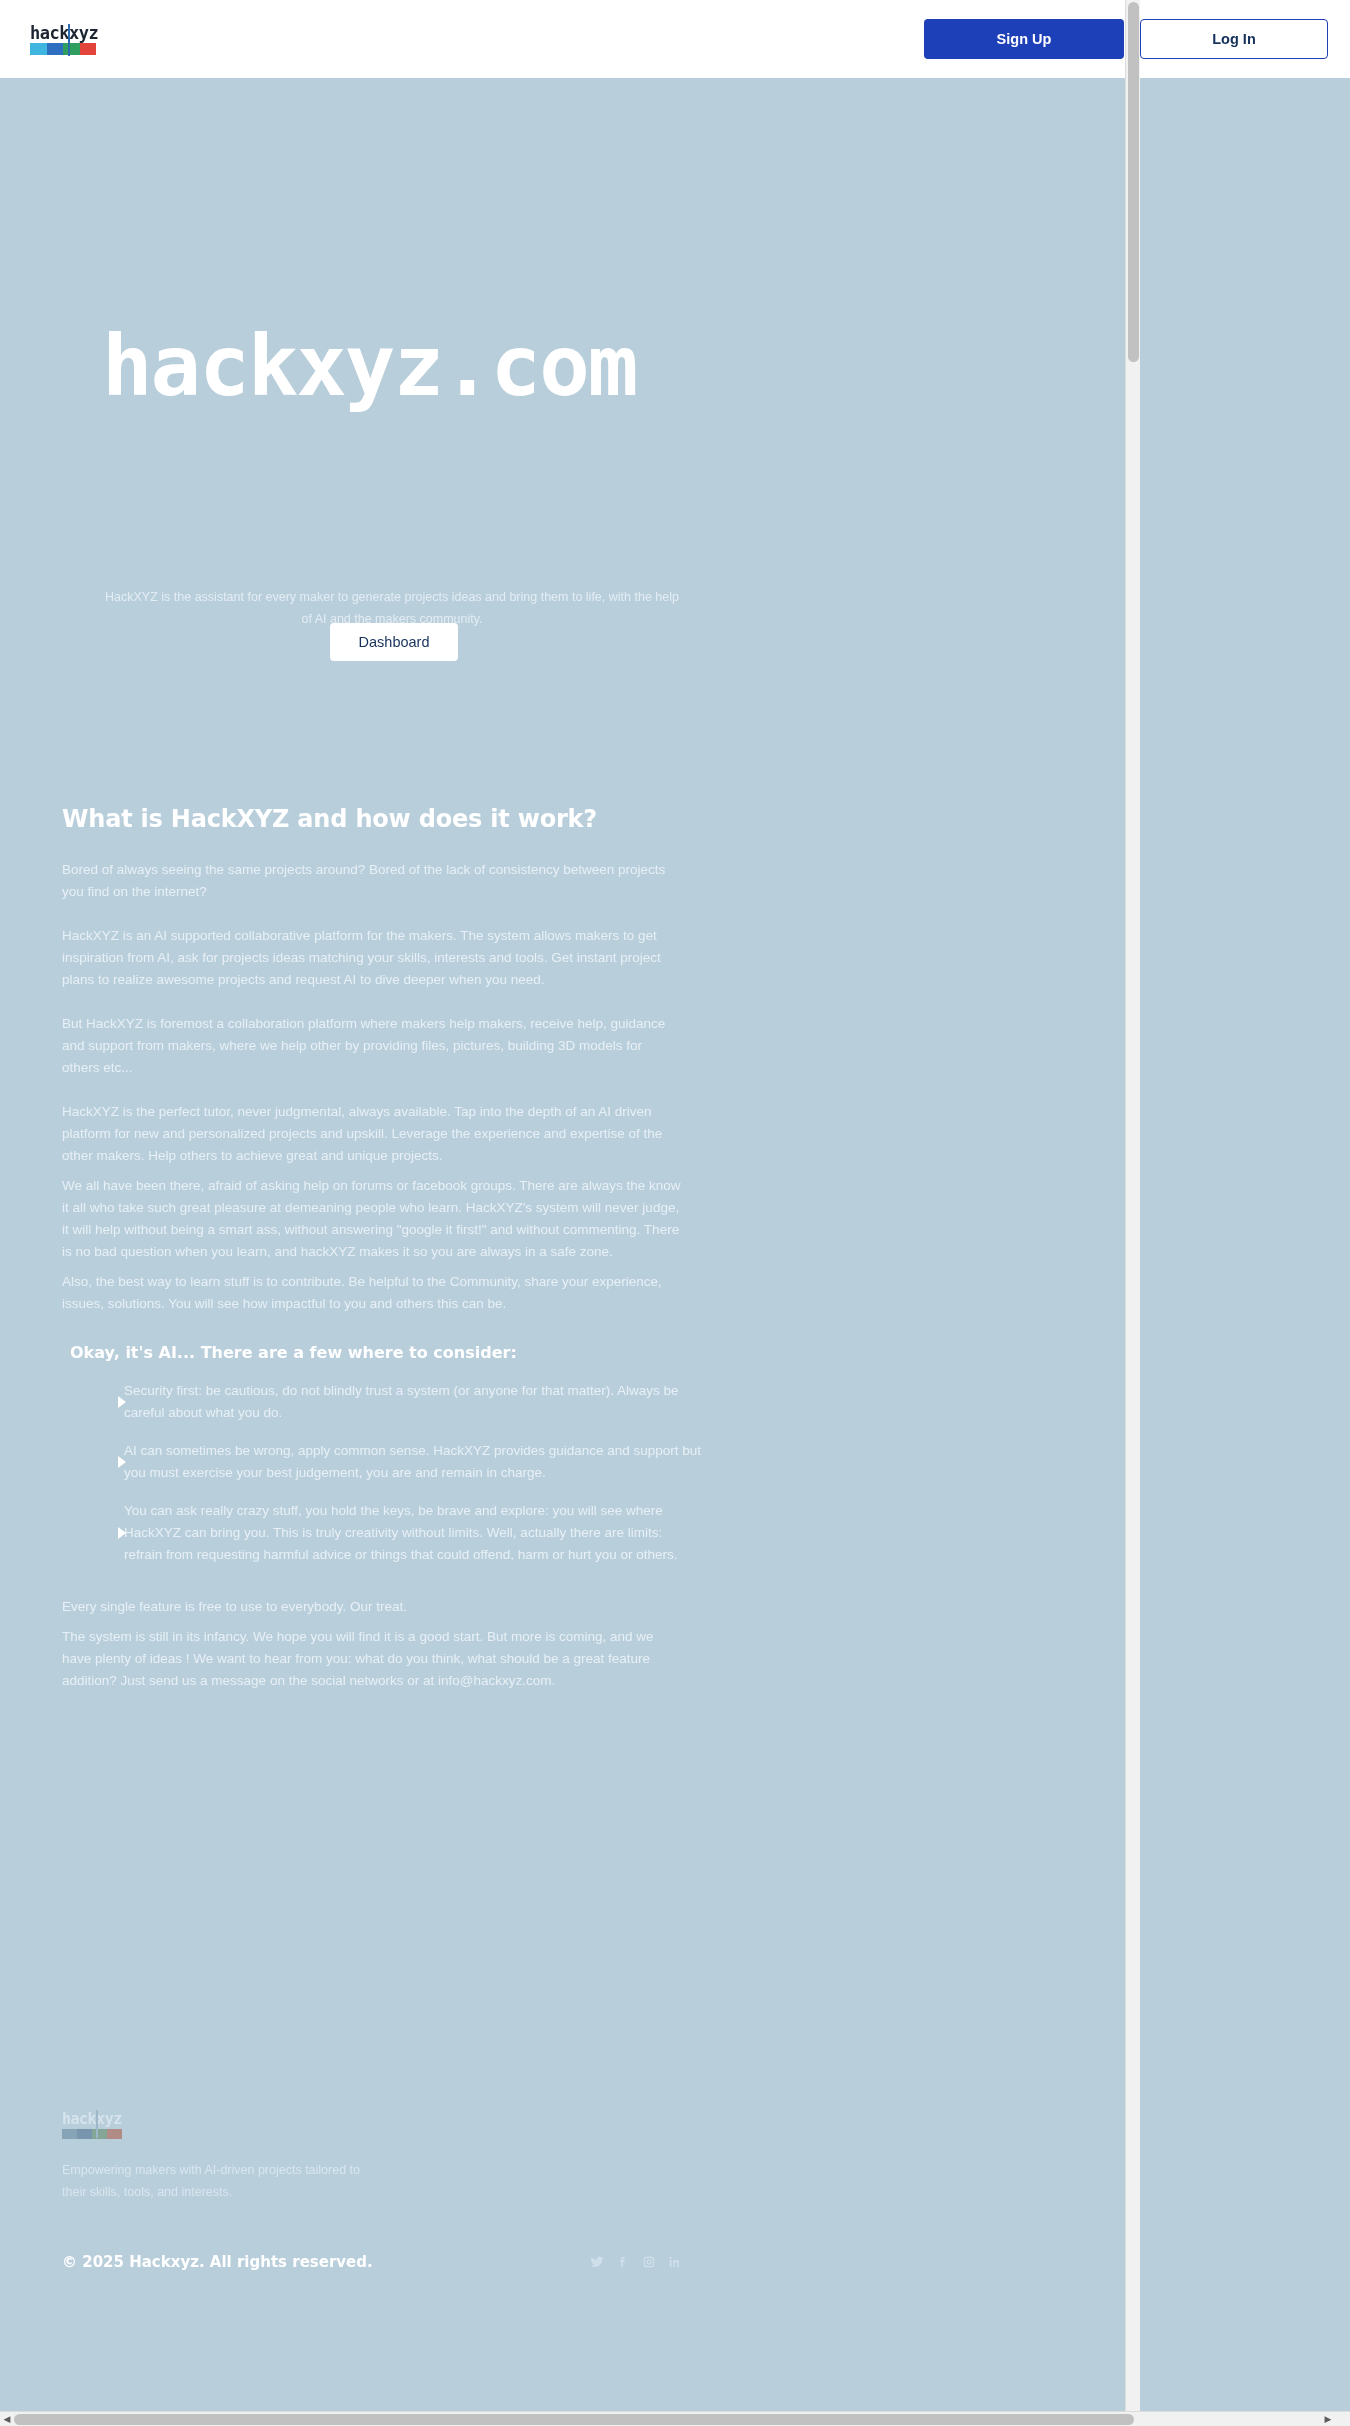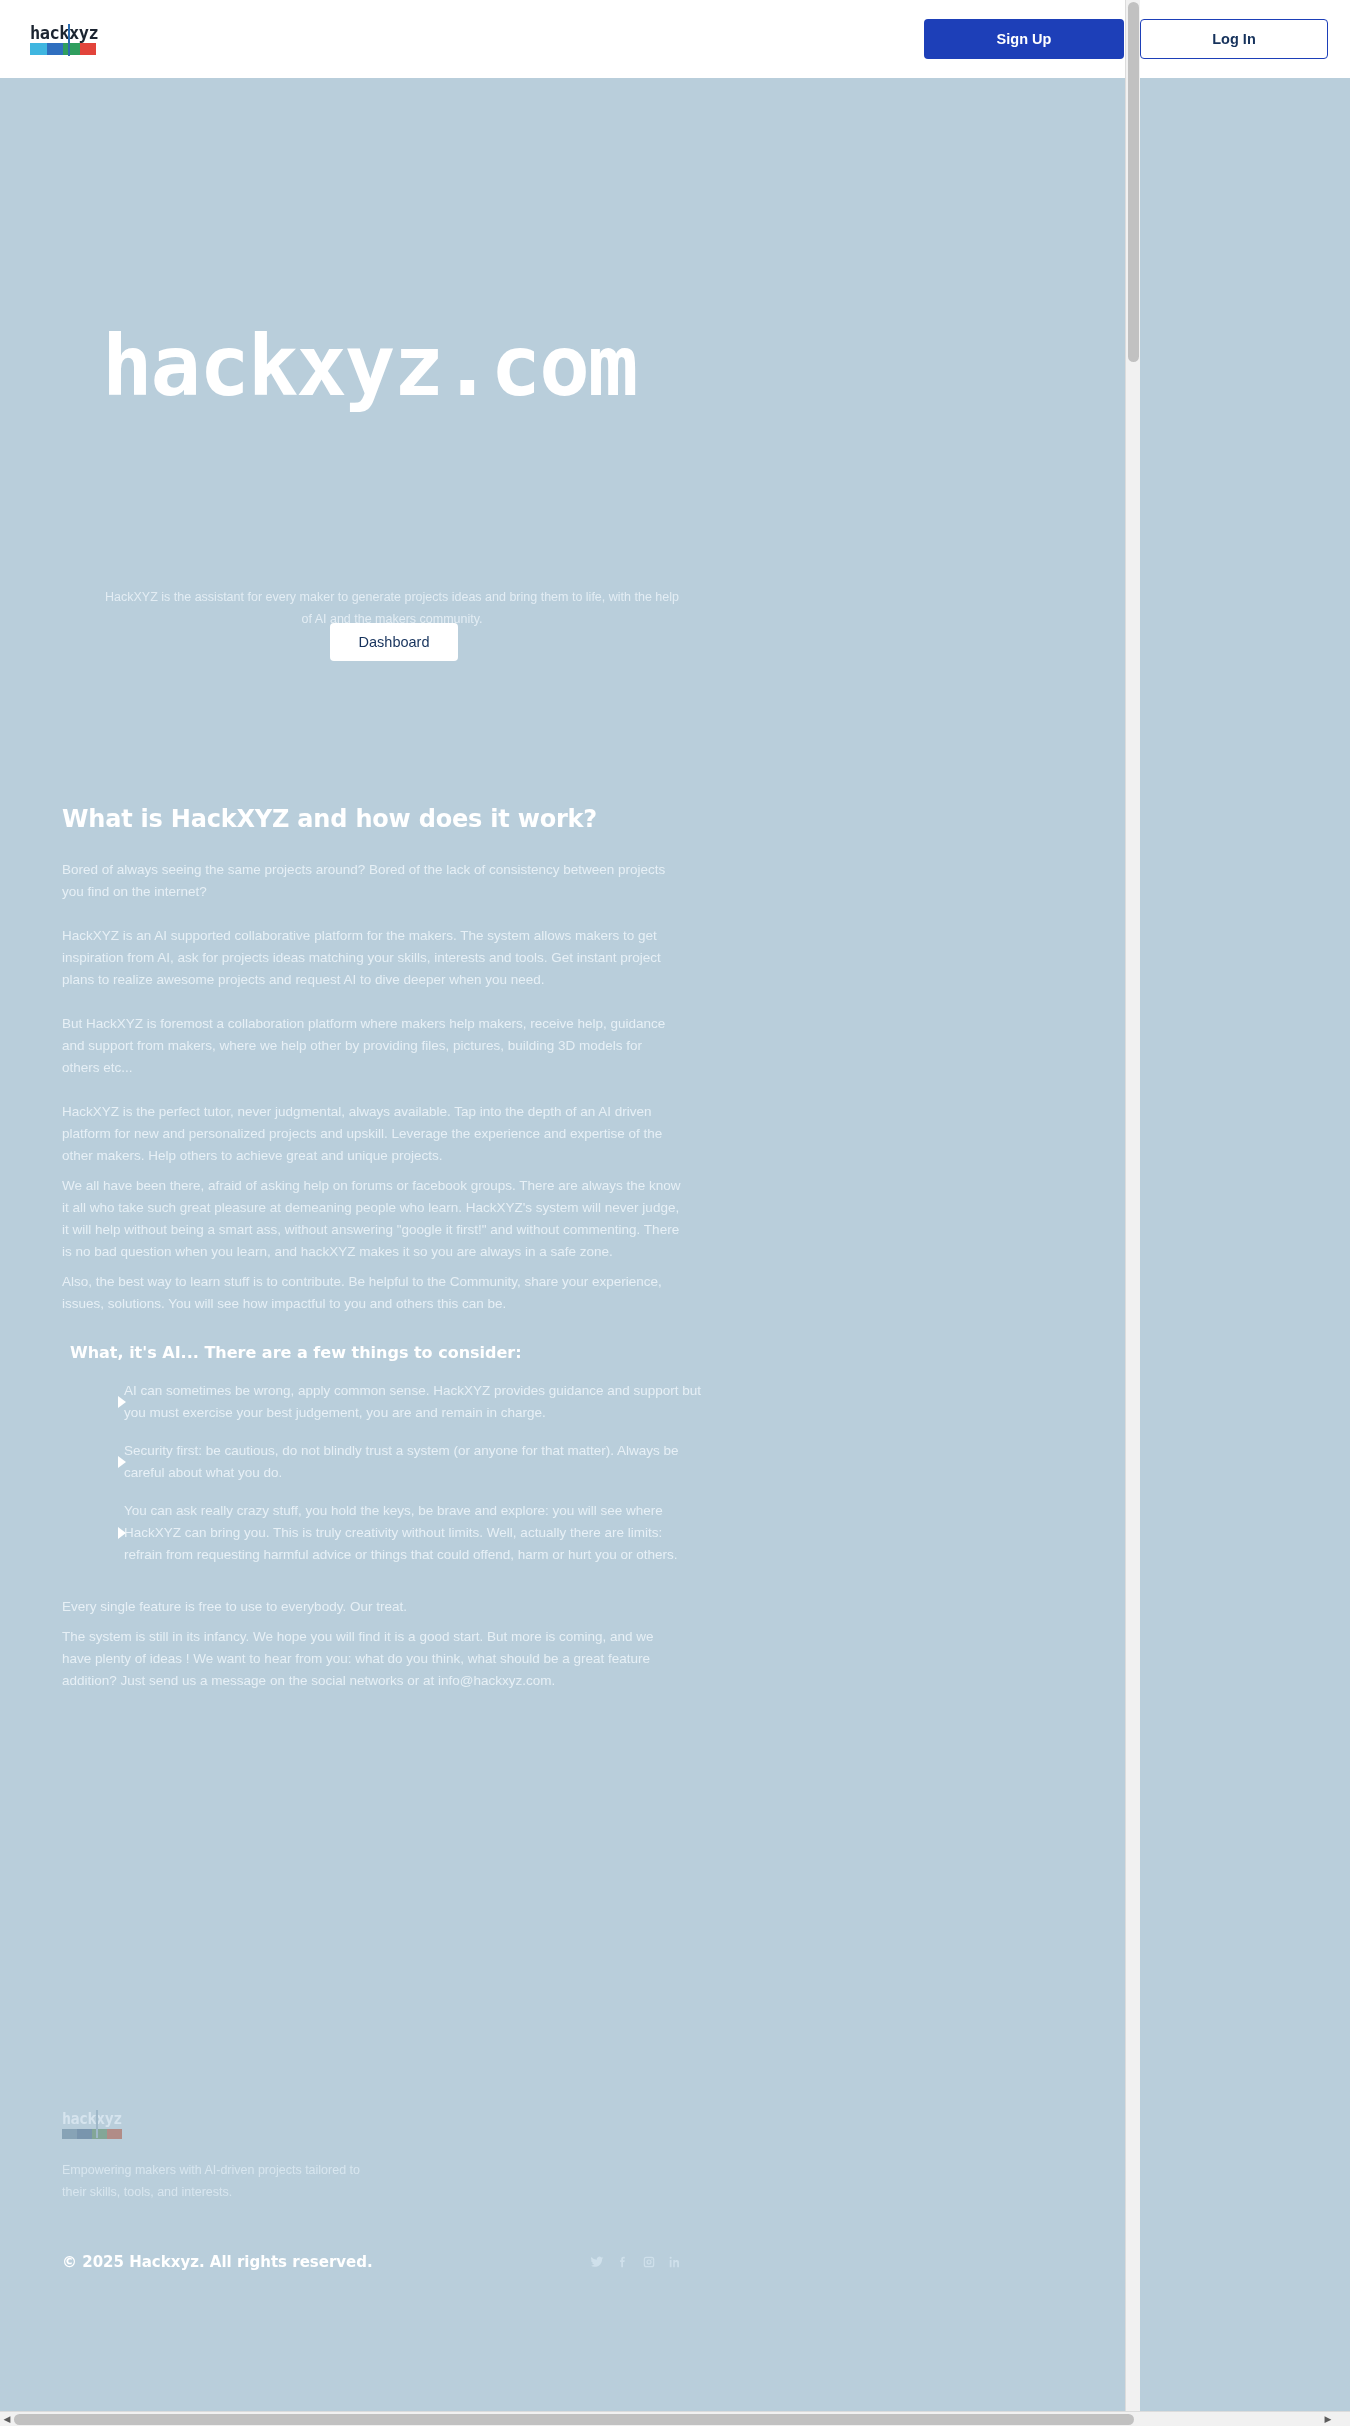--- a/index.html
+++ b/index.html
@@ -290,29 +290,29 @@
   <div class="content">
     <h2 class="section-title">What is HackXYZ and how does it work?</h2>
 
     <p class="para">Bored of always seeing the same projects around? Bored of the lack of consistency between projects you find on the internet?</p>
     <p class="para">HackXYZ is an AI supported collaborative platform for the makers. The system allows makers to get inspiration from AI, ask for projects ideas matching your skills, interests and tools. Get instant project plans to realize awesome projects and request AI to dive deeper when you need.</p>
     <p class="para">But HackXYZ is foremost a collaboration platform where makers help makers, receive help, guidance and support from makers, where we help other by providing files, pictures, building 3D models for others etc...</p>
     <p class="para tight">HackXYZ is the perfect tutor, never judgmental, always available. Tap into the depth of an AI driven platform for new and personalized projects and upskill. Leverage the experience and expertise of the other makers. Help others to achieve great and unique projects.</p>
     <p class="para tight">We all have been there, afraid of asking help on forums or facebook groups. There are always the know it all who take such great pleasure at demeaning people who learn. HackXYZ's system will never judge, it will help without being a smart ass, without answering "google it first!" and without commenting. There is no bad question when you learn, and hackXYZ makes it so you are always in a safe zone.</p>
     <p class="para">Also, the best way to learn stuff is to contribute. Be helpful to the Community, share your experience, issues, solutions. You will see how impactful to you and others this can be.</p>
 
-    <h3 class="sub-title">What, it's AI... There are a few things to consider:</h3>
+    <h3 class="sub-title">Okay, it's AI... There are a few where to consider:</h3>
     <ul class="considerations">
       <li>
         <span class="marker"></span>
-        <span>AI can sometimes be wrong, apply common sense. HackXYZ provides guidance and support but you must exercise your best judgement, you are and remain in charge.</span>
+        <span>Security first: be cautious, do not blindly trust a system (or anyone for that matter). Always be careful about what you do.</span>
       </li>
       <li>
         <span class="marker"></span>
-        <span>Security first: be cautious, do not blindly trust a system (or anyone for that matter). Always be careful about what you do.</span>
+        <span>AI can sometimes be wrong, apply common sense. HackXYZ provides guidance and support but you must exercise your best judgement, you are and remain in charge.</span>
       </li>
       <li>
         <span class="marker"></span>
         <span>You can ask really crazy stuff, you hold the keys, be brave and explore: you will see where HackXYZ can bring you. This is truly creativity without limits. Well, actually there are limits: refrain from requesting harmful advice or things that could offend, harm or hurt you or others.</span>
       </li>
     </ul>
 
     <p class="para tight closing">Every single feature is free to use to everybody. Our treat.</p>
     <p class="para">The system is still in its infancy. We hope you will find it is a good start. But more is coming, and we have plenty of ideas ! We want to hear from you: what do you think, what should be a great feature addition? Just send us a message on the social networks or at info@hackxyz.com.</p>
   </div>

